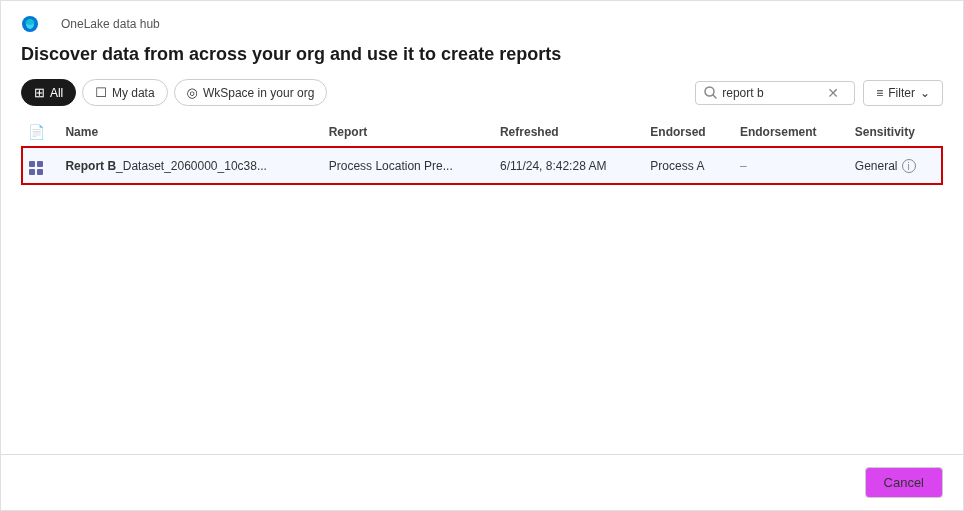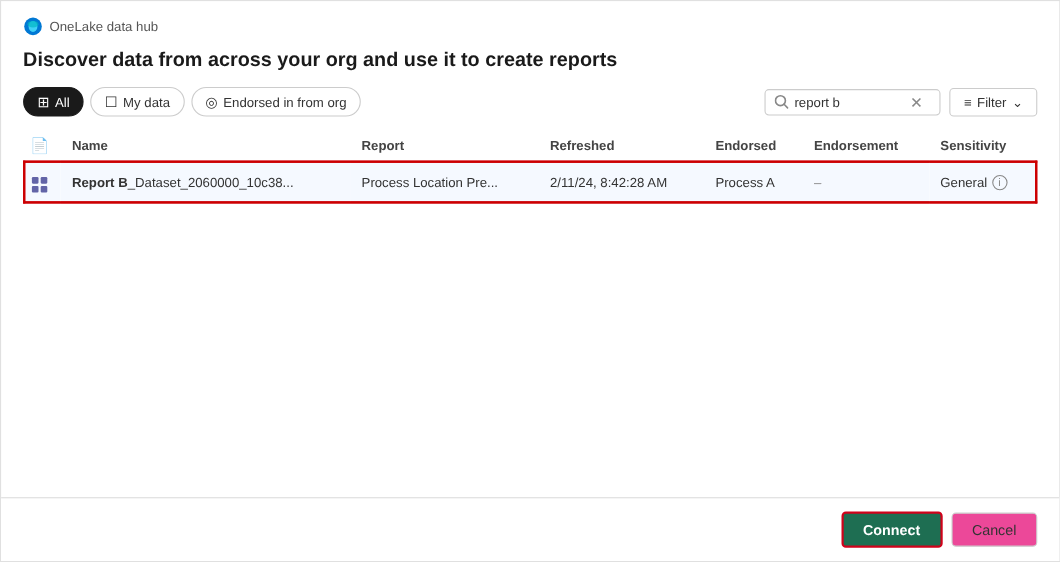--- a/index.html
+++ b/index.html
@@ -22,21 +22,21 @@
       border: 1px solid #e0e0e0;
     }
 
     .header {
       padding: 14px 20px 0 20px;
     }
 
     .title-bar {
       display: flex;
       align-items: center;
-      gap: 6px;
+      gap: 22px;
       margin-bottom: 8px;
     }
 
     .onelake-logo {
       width: 18px;
       height: 18px;
     }
 
     .app-title {
       font-size: 12px;
@@ -239,21 +239,21 @@
       color: #fff;
       border: 2px solid #d0021b;
       border-radius: 4px;
       padding: 7px 18px;
       font-size: 13px;
       font-weight: 600;
       cursor: pointer;
     }
 
     .btn-cancel {
-      background: #ec4899;
+      background: #d946ef;
       color: #333;
       border: 1px solid #ccc;
       border-radius: 4px;
       padding: 7px 18px;
       font-size: 13px;
       cursor: pointer;
     }
   </style>
 </head>
 <body>
@@ -278,21 +278,21 @@
         <button class="tab-btn active">
           <span class="tab-icon">⊞</span>
           <span>All</span>
         </button>
         <button class="tab-btn">
           <span class="tab-icon">☐</span>
           <span>My data</span>
         </button>
         <button class="tab-btn">
           <span class="tab-icon">◎</span>
-          <span>Endorsed in from org</span>
+          <span>WkSpace in your org</span>
         </button>
       </div>
 
       <div class="right-controls">
         <div class="search-box">
           <svg width="13" height="13" viewBox="0 0 13 13" fill="none">
             <circle cx="5.5" cy="5.5" r="4.5" stroke="#888" stroke-width="1.5"></circle>
             <line x1="8.8" y1="8.8" x2="12" y2="12" stroke="#888" stroke-width="1.5" stroke-linecap="round"></line>
           </svg>
           <input type="text" value="report b" style="">
@@ -329,34 +329,33 @@
               <span></span>
                 <span></span>
                 <span></span>
                 <span></span>
             </div>
           </td>
           <td>
             <span class="name-bold">Report B</span><span>_Dataset_2060000_10c38...</span>
           </td>
           <td>Process Location Pre...</td>
-          <td>2/11/24, 8:42:28 AM</td>
+          <td>6/11/24, 8:42:28 AM</td>
           <td>Process A</td>
           <td>
             <span class="dash">–</span>
           </td>
           <td>
             <div class="sensitivity-info">
               <span>General</span>
               <span class="info-icon">i</span>
             </div>
           </td>
         </tr>
       </tbody>
     </table>
   </div>
 
   <div class="footer">
-    <button class="btn-connect">Connect</button>
     <button class="btn-cancel">Cancel</button>
   </div>
 
 </div>
 
 </body></html>

